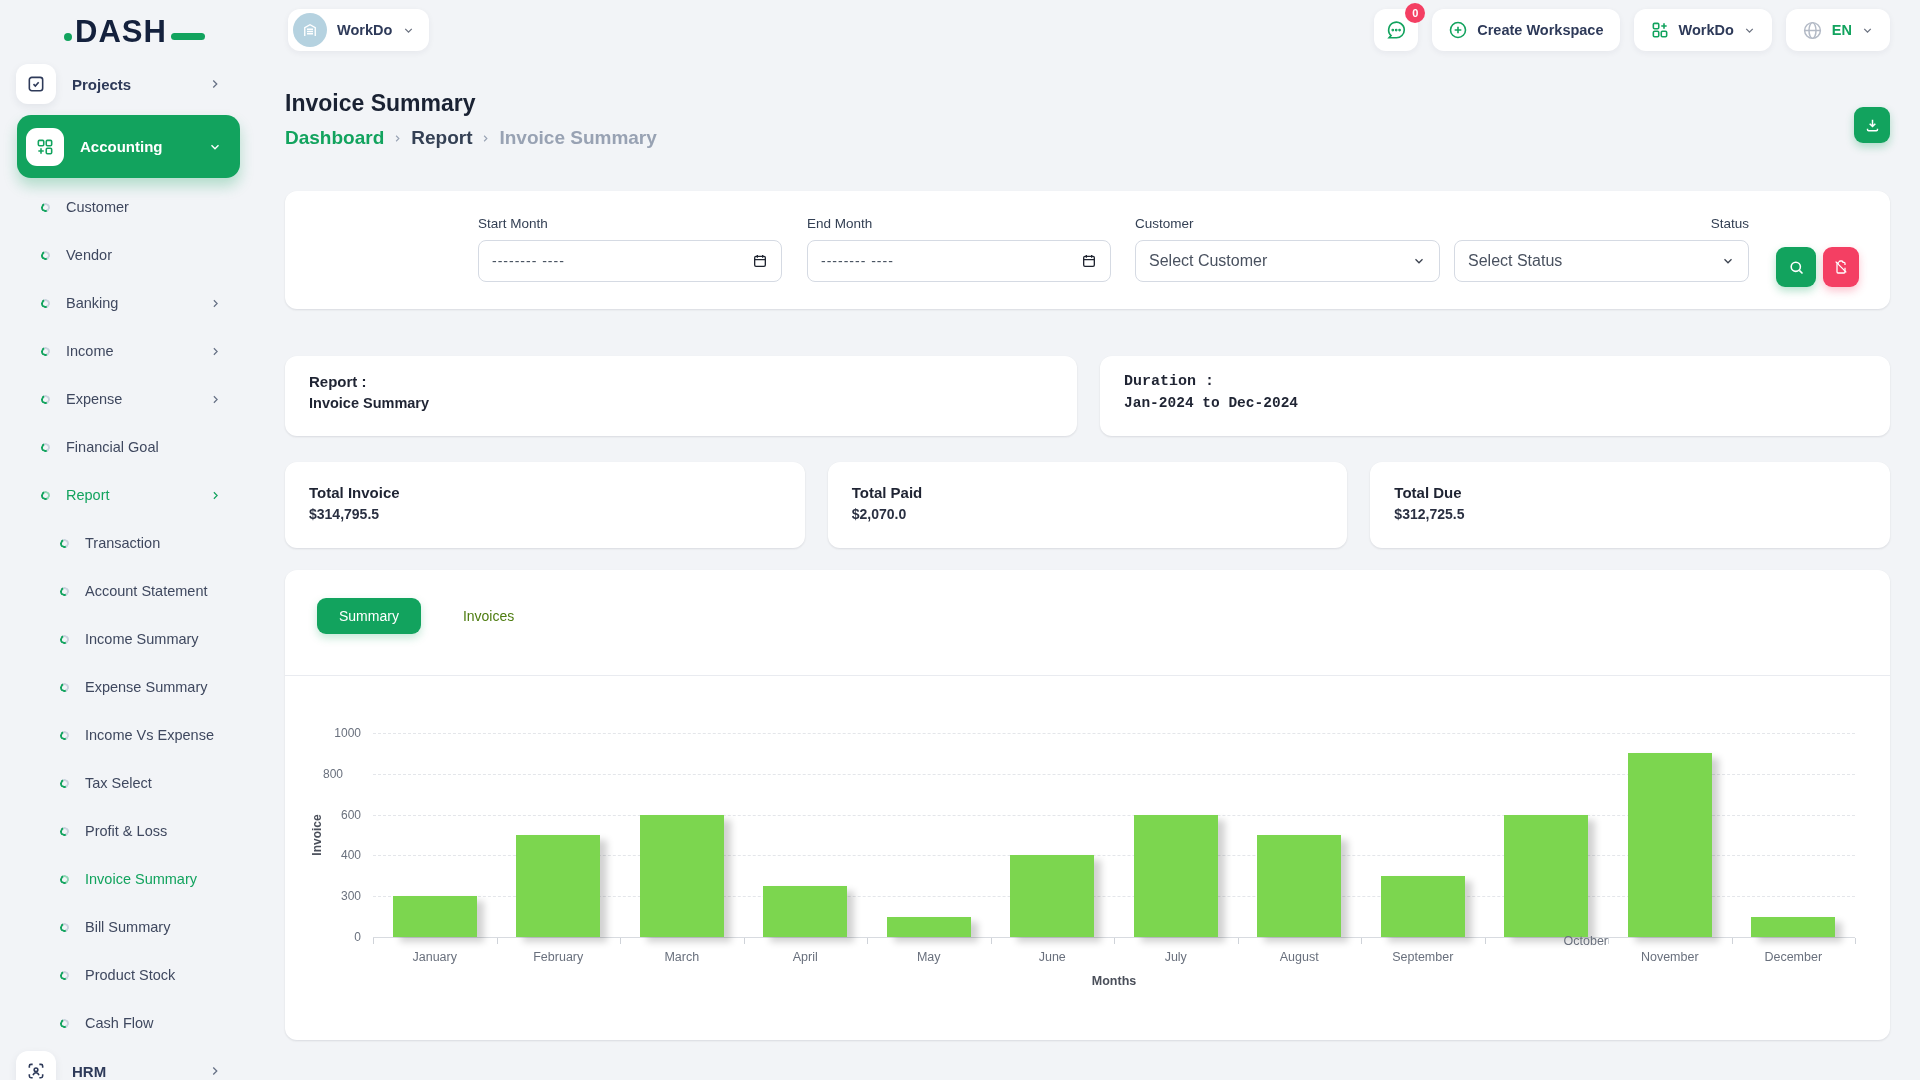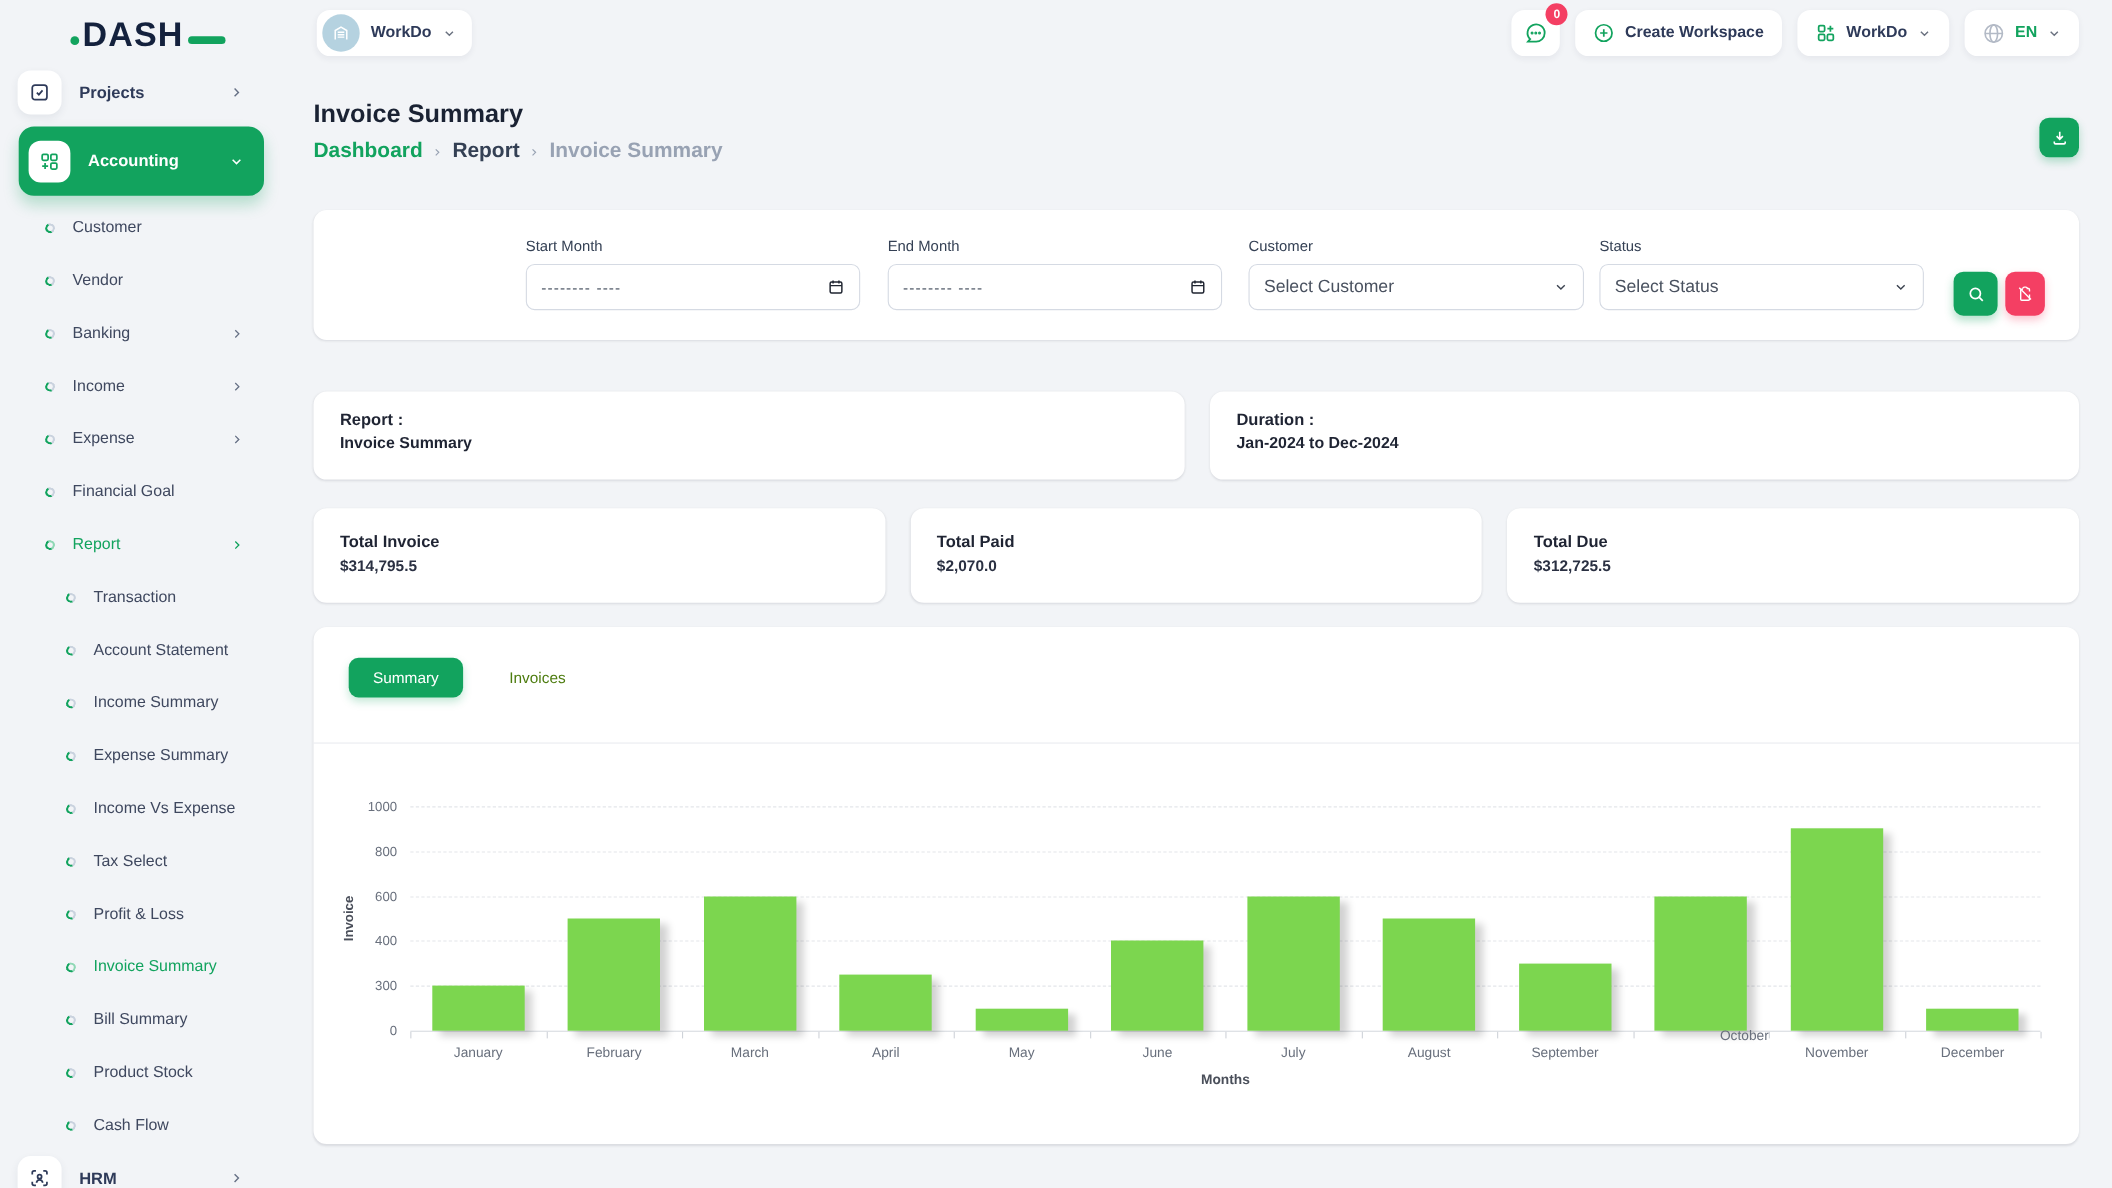--- a/index.html
+++ b/index.html
@@ -65,21 +65,21 @@
              justify-content:space-between; padding:0 13px; cursor:pointer; }
   .ph-text { font-size:14px; color:#4b5563; letter-spacing:1px; }
   .sel-text { font-size:16px; color:#49515f; letter-spacing:0; }
   .f-btns { display:flex; gap:7px; margin-left:27px; margin-top:31px; }
   .sq-btn { width:40px; height:40px; border:none; border-radius:9px; display:flex; align-items:center; justify-content:center; cursor:pointer; }
   .sq-btn.green { background:#12a35e; box-shadow:0 4px 8px rgba(18,163,94,.3); }
   .sq-btn.pink { background:#f43f63; width:36px; box-shadow:0 4px 8px rgba(244,63,99,.3); }
 
   .info-row { display:flex; gap:23px; margin-top:47px; }
   .info-card { height:80px; padding:17px 24px; }
-  .info-card.a { width:792px; } .info-card.b { width:790px; }
+  .info-card.a { width:792px; } .info-card.b { width:790px;font-family:Liberation Mono, monospace; }
   .c-title { font-size:15px; font-weight:700; color:#1f2433; }
   .c-value { font-size:14.5px; font-weight:700; color:#1f2433; margin-top:5px; }
 
   .stat-row { display:flex; gap:23px; margin-top:26px; }
   .stat-card { width:520px; height:86px; padding:22px 24px; }
   .stat-label { font-size:15px; font-weight:700; color:#1f2433; }
   .stat-value { font-size:14px; font-weight:600; color:#2a3042; margin-top:5px; }
 
   .chart-card { position:relative; margin-top:22px; height:470px; }
   .tabs { position:absolute; left:32px; top:28px; display:flex; align-items:center; gap:20px; }
@@ -345,21 +345,21 @@
     </div>
     <div class="f-group" style="width:305px; margin-left:24px;">
       <label class="f-label">Customer</label>
       <div class="f-input">
         <span class="sel-text">Select Customer</span>
         <svg width="14" height="14" viewBox="0 0 24 24" fill="none" stroke="#3c4350" stroke-width="2.2">
             <path d="M6 9l6 6 6-6"></path>
           </svg>
       </div>
     </div>
-    <div class="f-group" style="width:295px; margin-left:14px;">
+    <div class="f-group" style="width:295px; margin-left:14px;text-align:right;">
       <label class="f-label">Status</label>
       <div class="f-input">
         <span class="sel-text">Select Status</span>
         <svg width="14" height="14" viewBox="0 0 24 24" fill="none" stroke="#3c4350" stroke-width="2.2">
             <path d="M6 9l6 6 6-6"></path>
           </svg>
       </div>
     </div>
     <div class="f-btns">
       <button class="sq-btn green">
@@ -414,21 +414,21 @@
       <div class="x-title">Months</div>
     <div class="gridline axisline" style="left: 88px; top: 367px; width: 1482px;"></div>
         <div class="ytick" style="left: 20px; top: 360px; width: 56px;">0</div>
         <div class="gridline" style="left: 88px; top: 326.2px; width: 1482px;"></div>
         <div class="ytick" style="left: 20px; top: 319.2px; width: 56px;">300</div>
         <div class="gridline" style="left: 88px; top: 285.4px; width: 1482px;"></div>
         <div class="ytick" style="left: 20px; top: 278.4px; width: 56px;">400</div>
         <div class="gridline" style="left: 88px; top: 244.6px; width: 1482px;"></div>
         <div class="ytick" style="left: 20px; top: 237.6px; width: 56px;">600</div>
         <div class="gridline" style="left: 88px; top: 203.8px; width: 1482px;"></div>
-        <div class="ytick" style="left: 20px; top: 196.8px; width: 56px;">800</div>
+        <div class="ytick" style="left: 20px; top: 196.8px; width: 56px; text-align: center;">800</div>
         <div class="gridline" style="left: 88px; top: 163px; width: 1482px;"></div>
         <div class="ytick" style="left: 20px; top: 156px; width: 56px;">1000</div>
         <div class="bar" style="left: 107.75px; top: 326.2px; width: 84px; height: 40.8px; background: rgb(124, 214, 79);"></div>
         <div class="xtick" style="left: 88px; top: 380px; width: 123.5px;">January</div>
         <div class="bar" style="left: 231.25px; top: 265px; width: 84px; height: 102px; background: rgb(124, 214, 79);"></div>
         <div class="xtick" style="left: 211.5px; top: 380px; width: 123.5px;">February</div>
         <div class="bar" style="left: 354.75px; top: 244.6px; width: 84px; height: 122.4px; background: rgb(124, 214, 79);"></div>
         <div class="xtick" style="left: 335px; top: 380px; width: 123.5px;">March</div>
         <div class="bar" style="left: 478.25px; top: 316px; width: 84px; height: 51px; background: rgb(124, 214, 79);"></div>
         <div class="xtick" style="left: 458.5px; top: 380px; width: 123.5px;">April</div>

